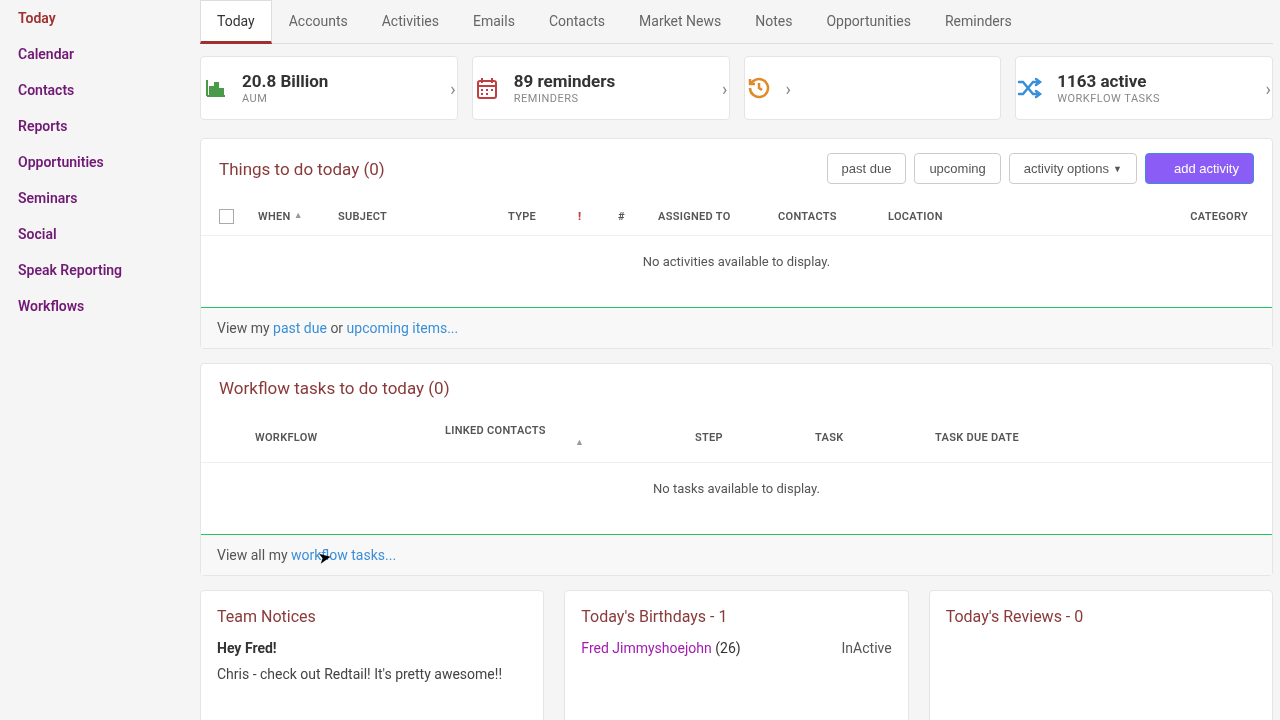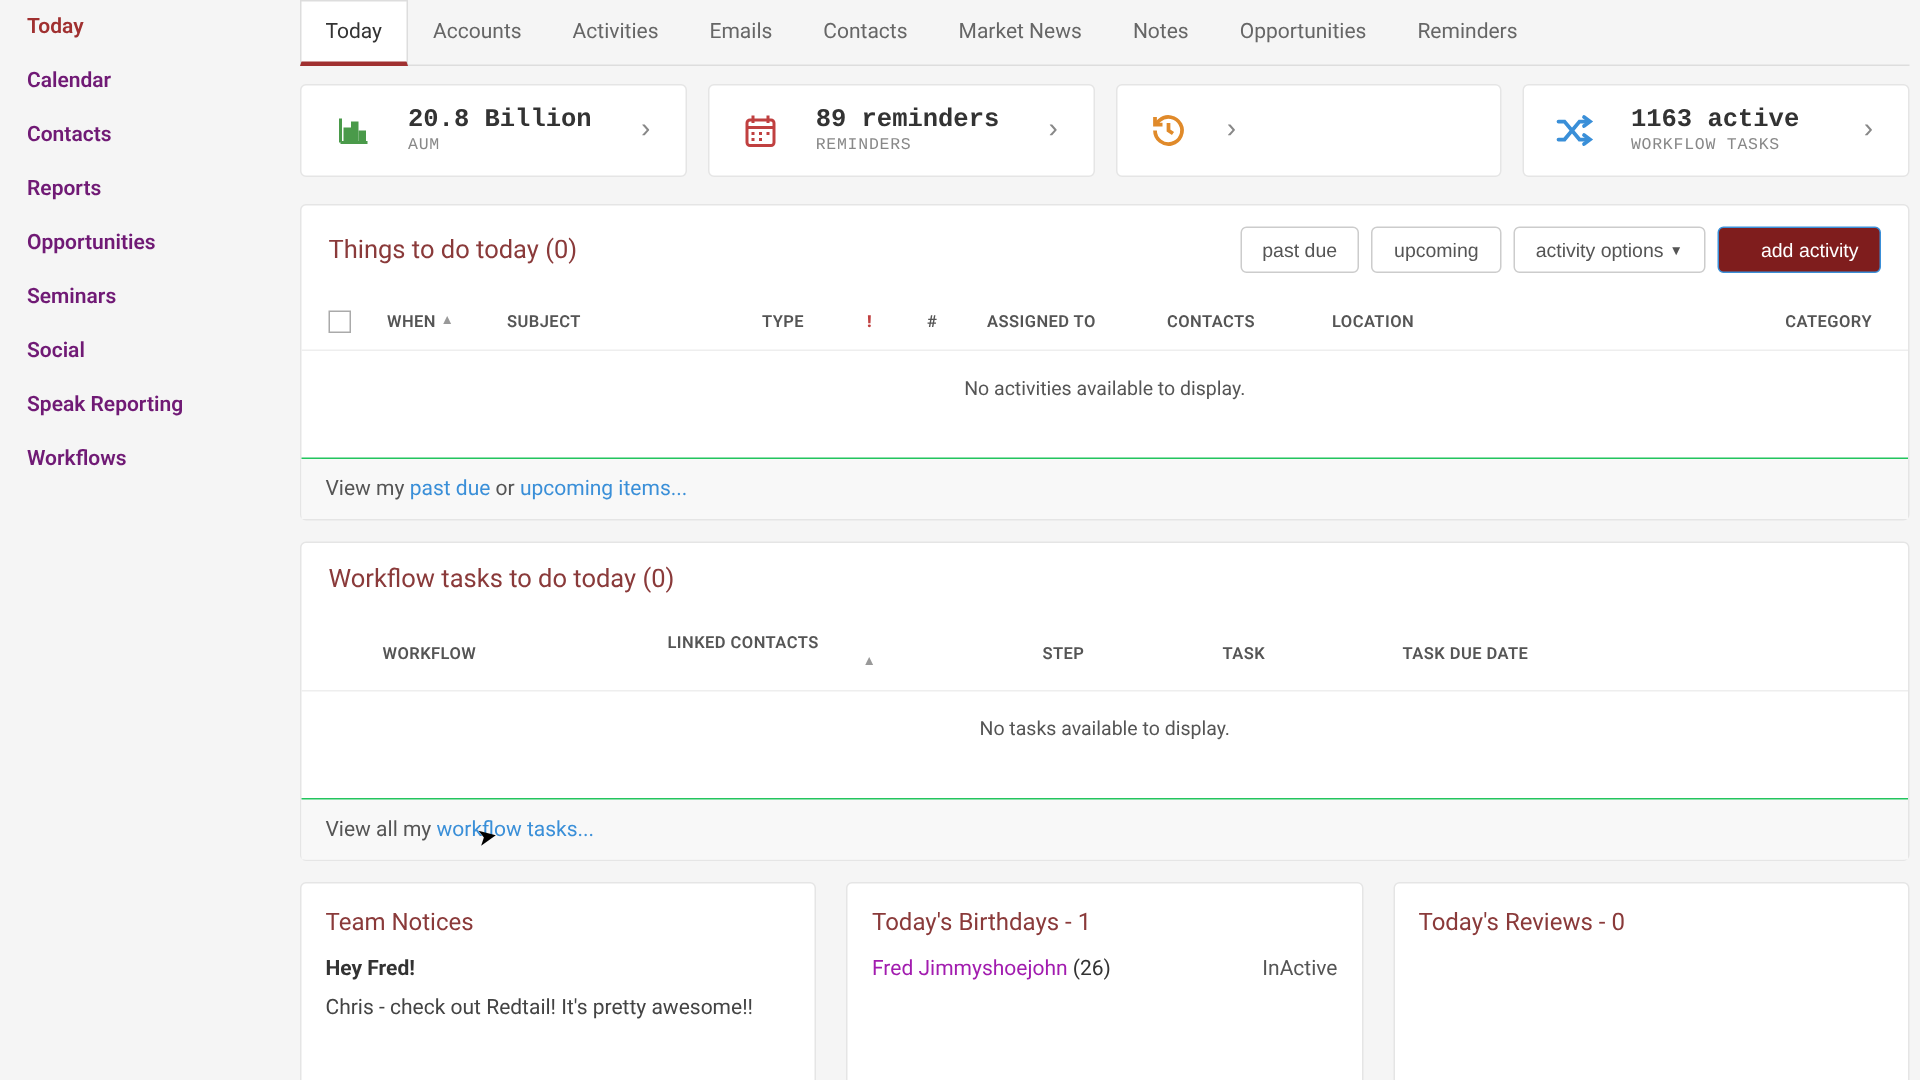--- a/index.html
+++ b/index.html
@@ -5,32 +5,32 @@
 * { box-sizing: border-box; margin: 0; padding: 0; }
 body { font-family: -apple-system, BlinkMacSystemFont, "Segoe UI", Roboto, Arial, sans-serif; background: #f5f5f5; color: #333; font-size: 14px; width: 1280px; height: 720px; overflow: hidden; display:flex; }
 .sidebar { width: 193px; background: #f5f5f5; padding: 0; }
 .sidebar-item { padding: 10px 18px; font-size: 14px; font-weight: 600; color: #701a75; cursor: pointer; }
 .sidebar-item.active { color: #a03030; }
 .main { flex:1; padding: 0 7px 0 7px; overflow:hidden; }
 .tabs { display:flex; border-bottom:1px solid #ddd; margin-bottom: 12px; }
 .tab { padding: 12px 16px; font-size:14px; color:#666; cursor:pointer; border:1px solid transparent; border-bottom:none; }
 .tab.active { background:#fff; color:#333; border-color:#ddd; border-bottom:3px solid #a03030; margin-bottom:-1px; }
 .stats { display:flex; gap:14px; margin-bottom:18px; }
-.stat-card { flex:1; background:#fff; border:1px solid #e5e5e5; border-radius:4px; padding:14px 21px; display:flex; align-items:center; gap:24px; cursor:pointer;font-family:Liberation Mono, monospace; }
+.stat-card { flex:1; background:#fff; border:1px solid #e5e5e5; border-radius:4px; padding:14px 1px; display:flex; align-items:center; gap:14px; cursor:pointer; }
 .stat-icon { width:26px; height:26px; display:flex; align-items:center; justify-content:center; }
 .stat-body { flex:1; }
 .stat-value { font-size:17px; font-weight:700; color:#333; }
 .stat-label { font-size:11px; color:#888; letter-spacing:0.5px; margin-top:1px; }
 .chev { color:#888; font-size:18px; }
 .panel { background:#fff; border:1px solid #e5e5e5; border-radius:4px; margin-bottom:14px; }
 .panel-header { padding:14px 18px; display:flex; align-items:center; justify-content:space-between; }
 .panel-title { font-size:17px; color:#8a3a3a; }
 .panel-actions { display:flex; gap:8px; align-items:center; }
 .btn { padding:7px 14px; border:1px solid #ccc; background:#fff; border-radius:4px; font-size:13px; color:#555; cursor:pointer; display:inline-flex; align-items:center; gap:4px;}
-.btn.primary { background:#7f1d1d; color:#fff; border-color:#3a8fd8;padding-left:28px; }
+.btn.primary { background:#8b5cf6; color:#fff; border-color:#3a8fd8;padding-left:28px; }
 .table-head { display:flex; padding:8px 18px; font-size:11px; font-weight:600; color:#555; letter-spacing:0.3px; border-bottom:1px solid #eee; align-items:center; }
 .th { padding:4px 6px; }
 .checkbox { width:15px; height:15px; border:1px solid #aaa; background:#fff; margin-right:18px; }
 .empty-msg { text-align:center; padding:18px; color:#555; font-size:13px; }
 .panel-footer { padding:12px 16px; background:#f8f8f8; border-top:1px solid #22c55e; font-size:14px; color:#555; }
 .link { color:#3a8fd8; cursor:pointer; }
 .sort { font-size:9px; color:#999; position:relative; top:-2px; }
 .bottom-row { display:flex; gap:20px; }
 .bottom-card { flex:1; background:#fff; border:1px solid #e5e5e5; border-radius:4px; padding:16px; min-height:140px; }
 .bottom-title { font-size:16px; color:#8a3a3a; margin-bottom:14px; }

